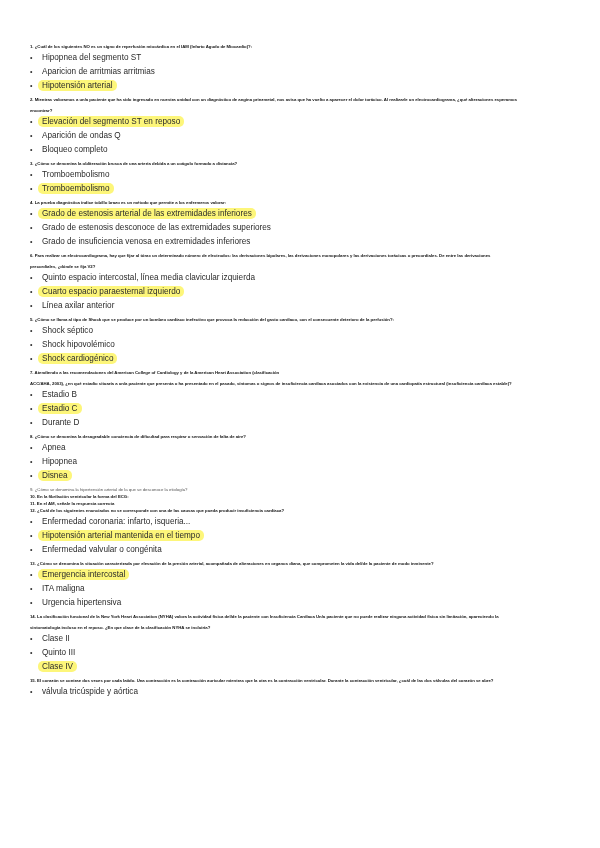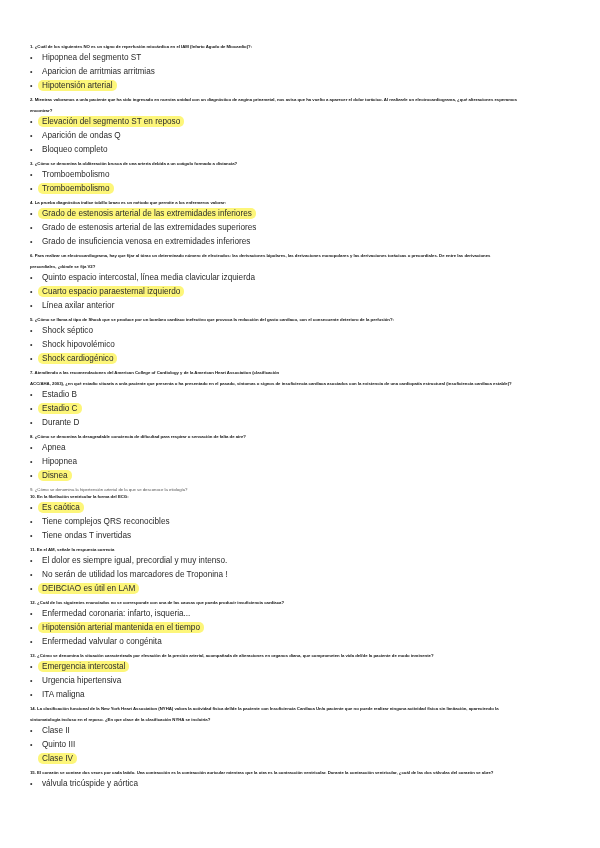--- a/index.html
+++ b/index.html
@@ -42,21 +42,21 @@
       <div class="q"><span>3. ¿Cómo se denomina la obliteración brusca de una arteria debida a un coágulo formado a distancia?</span></div>
       <ul class="opts">
         <li class=""><span class="bullet">•</span><span class="txt">Tromboembolismo</span></li>
         <li class="hl"><span class="bullet">•</span><span class="txt">Tromboembolismo</span></li>
       </ul>
     </div>
     <div>
       <div class="q"><span>4. La prueba diagnóstica índice tobillo brazo es un método que permite a los enfermeros valorar:</span></div>
       <ul class="opts">
         <li class="hl"><span class="bullet">•</span><span class="txt">Grado de estenosis arterial de las extremidades inferiores</span></li>
-        <li class=""><span class="bullet">•</span><span class="txt">Grado de estenosis arterial de las extremidades superiores</span></li>
+        <li class=""><span class="bullet">•</span><span class="txt">Grado de estenosis desconoce de las extremidades superiores</span></li>
         <li class=""><span class="bullet">•</span><span class="txt">Grado de insuficiencia venosa en extremidades inferiores</span></li>
       </ul>
     </div>
     <div>
       <div class="q"><span>6. Para realizar un electrocardiograma, hay que fijar al tórax un determinado número de electrodos: las derivaciones bipolares, las derivaciones monopolares y las derivaciones torácicas o precordiales. De entre las derivaciones</span><span class="line2">precordiales, ¿dónde se fija V2?</span></div>
       <ul class="opts">
         <li class=""><span class="bullet">•</span><span class="txt">Quinto espacio intercostal, línea media clavicular izquierda</span></li>
         <li class="hl"><span class="bullet">•</span><span class="txt">Cuarto espacio paraesternal izquierdo</span></li>
         <li class=""><span class="bullet">•</span><span class="txt">Línea axilar anterior</span></li>
       </ul>
@@ -83,48 +83,38 @@
         <li class=""><span class="bullet">•</span><span class="txt">Apnea</span></li>
         <li class=""><span class="bullet">•</span><span class="txt">Hipopnea</span></li>
         <li class="hl"><span class="bullet">•</span><span class="txt">Disnea</span></li>
       </ul>
     </div>
     <div>
       <div class="q light"><span>9. ¿Cómo se denomina la hipertensión arterial de la que se desconoce la etiología?</span></div>
     </div>
     <div>
       <div class="q"><span>10. En la fibrilación ventricular la forma del ECG:</span></div>
-      <ul class="opts">
-        <li class="hl"><span class="bullet">•</span><span class="txt">Es caótica</span></li>
-        <li class=""><span class="bullet">•</span><span class="txt">Tiene complejos QRS reconocibles</span></li>
-        <li class=""><span class="bullet">•</span><span class="txt">Tiene ondas T invertidas</span></li>
-      </ul>
     </div>
     <div>
       <div class="q"><span>11. En el AM, señale la respuesta correcta</span></div>
-      <ul class="opts">
-        <li class=""><span class="bullet">•</span><span class="txt">El dolor es siempre igual, precordial y muy intenso.</span></li>
-        <li class=""><span class="bullet">•</span><span class="txt">No serán de utilidad los marcadores de Troponina !</span></li>
-        <li class="hl"><span class="bullet">•</span><span class="txt">DEIBCIAO es útil en LAM</span></li>
-      </ul>
     </div>
     <div>
       <div class="q"><span>12. ¿Cuál de los siguientes enunciados no se corresponde con una de las causas que pueda producir insuficiencia cardíaca?</span></div>
       <ul class="opts">
         <li class=""><span class="bullet">•</span><span class="txt">Enfermedad coronaria: infarto, isqueria...</span></li>
         <li class="hl"><span class="bullet">•</span><span class="txt">Hipotensión arterial mantenida en el tiempo</span></li>
         <li class=""><span class="bullet">•</span><span class="txt">Enfermedad valvular o congénita</span></li>
       </ul>
     </div>
     <div>
       <div class="q"><span>13. ¿Cómo se denomina la situación caracterizada por elevación de la presión arterial, acompañada de alteraciones en organos diana, que comprometen la vida del/de la paciente de modo inminente?</span></div>
       <ul class="opts">
         <li class="hl"><span class="bullet">•</span><span class="txt">Emergencia intercostal</span></li>
+        <li class=""><span class="bullet">•</span><span class="txt">ITA maligna</span></li>
         <li class=""><span class="bullet">•</span><span class="txt">Urgencia hipertensiva</span></li>
-        <li class=""><span class="bullet">•</span><span class="txt">ITA maligna</span></li>
       </ul>
     </div>
     <div>
       <div class="q"><span>14. La clasificación funcional de la New York Heart Association (NYHA) valora la actividad física del/de la paciente con Insuficiencia Cardíaca Un/a paciente que no puede realizar ninguna actividad física sin limitación, apareciendo la</span><span class="line2">sintomatología incluso en el reposo. ¿En que clase de la clasificación NYHA se incluiría?</span></div>
       <ul class="opts">
         <li class=""><span class="bullet">•</span><span class="txt">Clase II</span></li>
         <li class=""><span class="bullet">•</span><span class="txt">Quinto III</span></li>
         <li class="hl nobullet"><span class="txt">Clase IV</span></li>
       </ul>
     </div>

